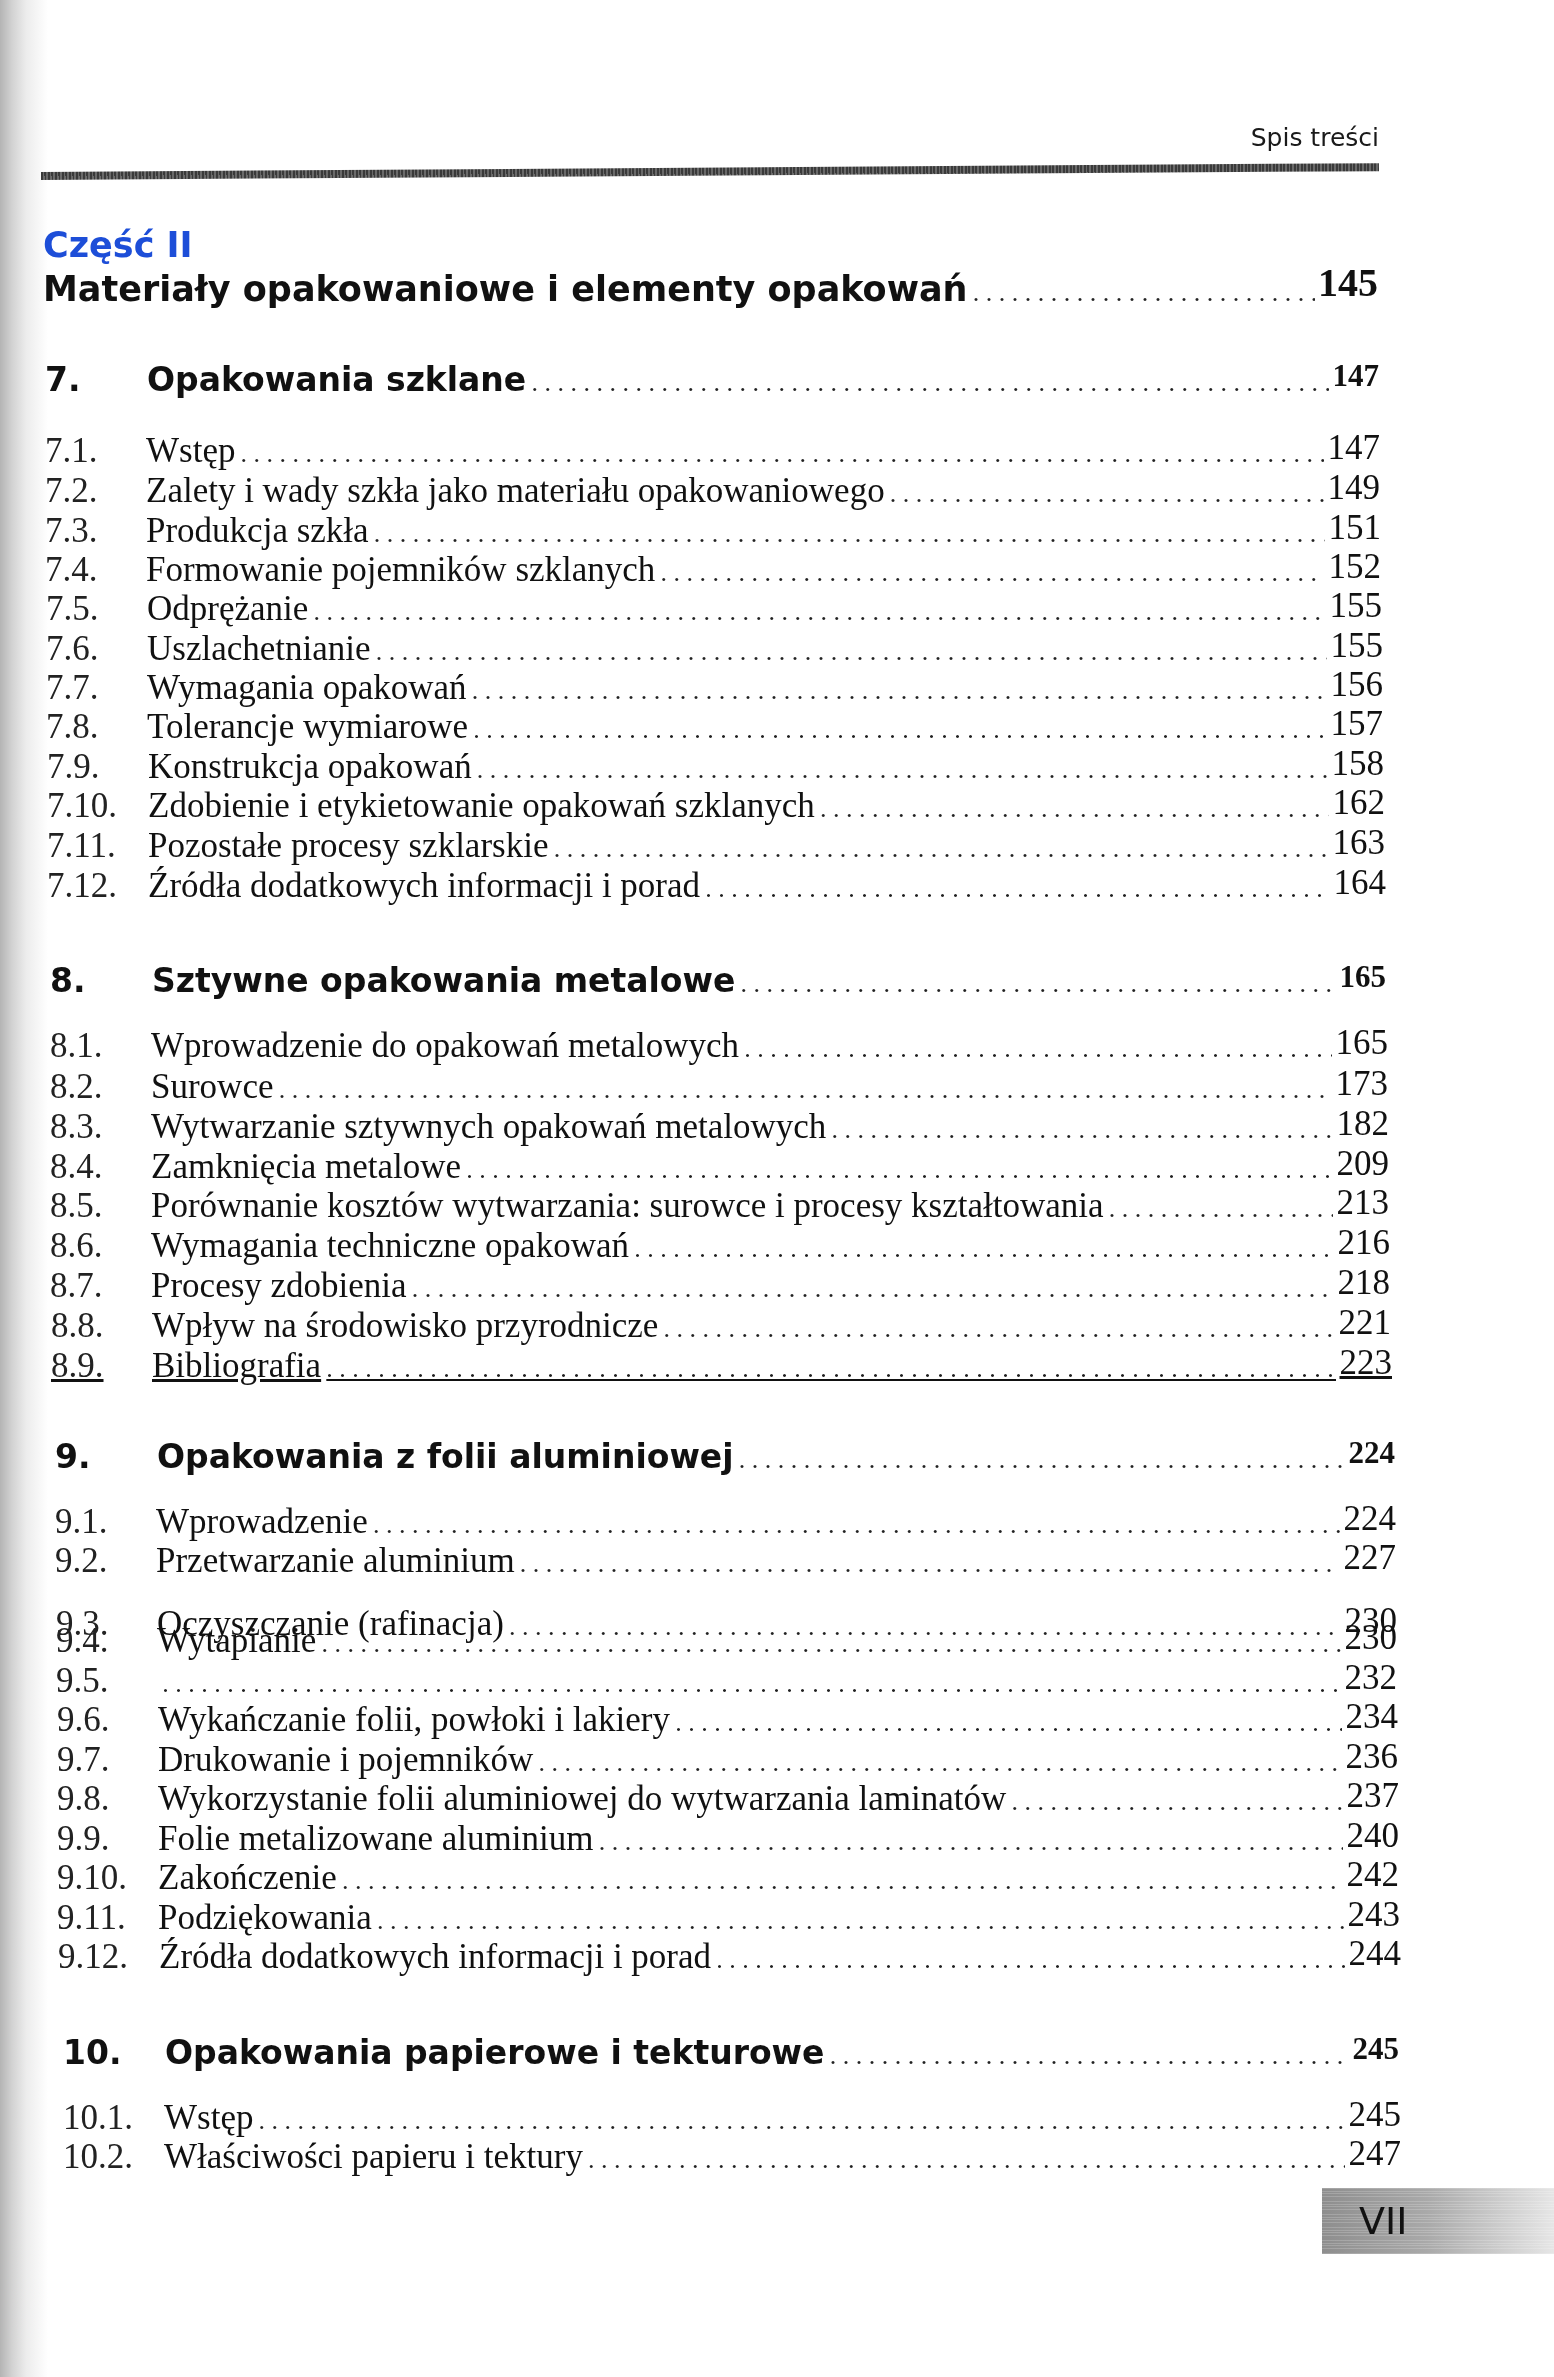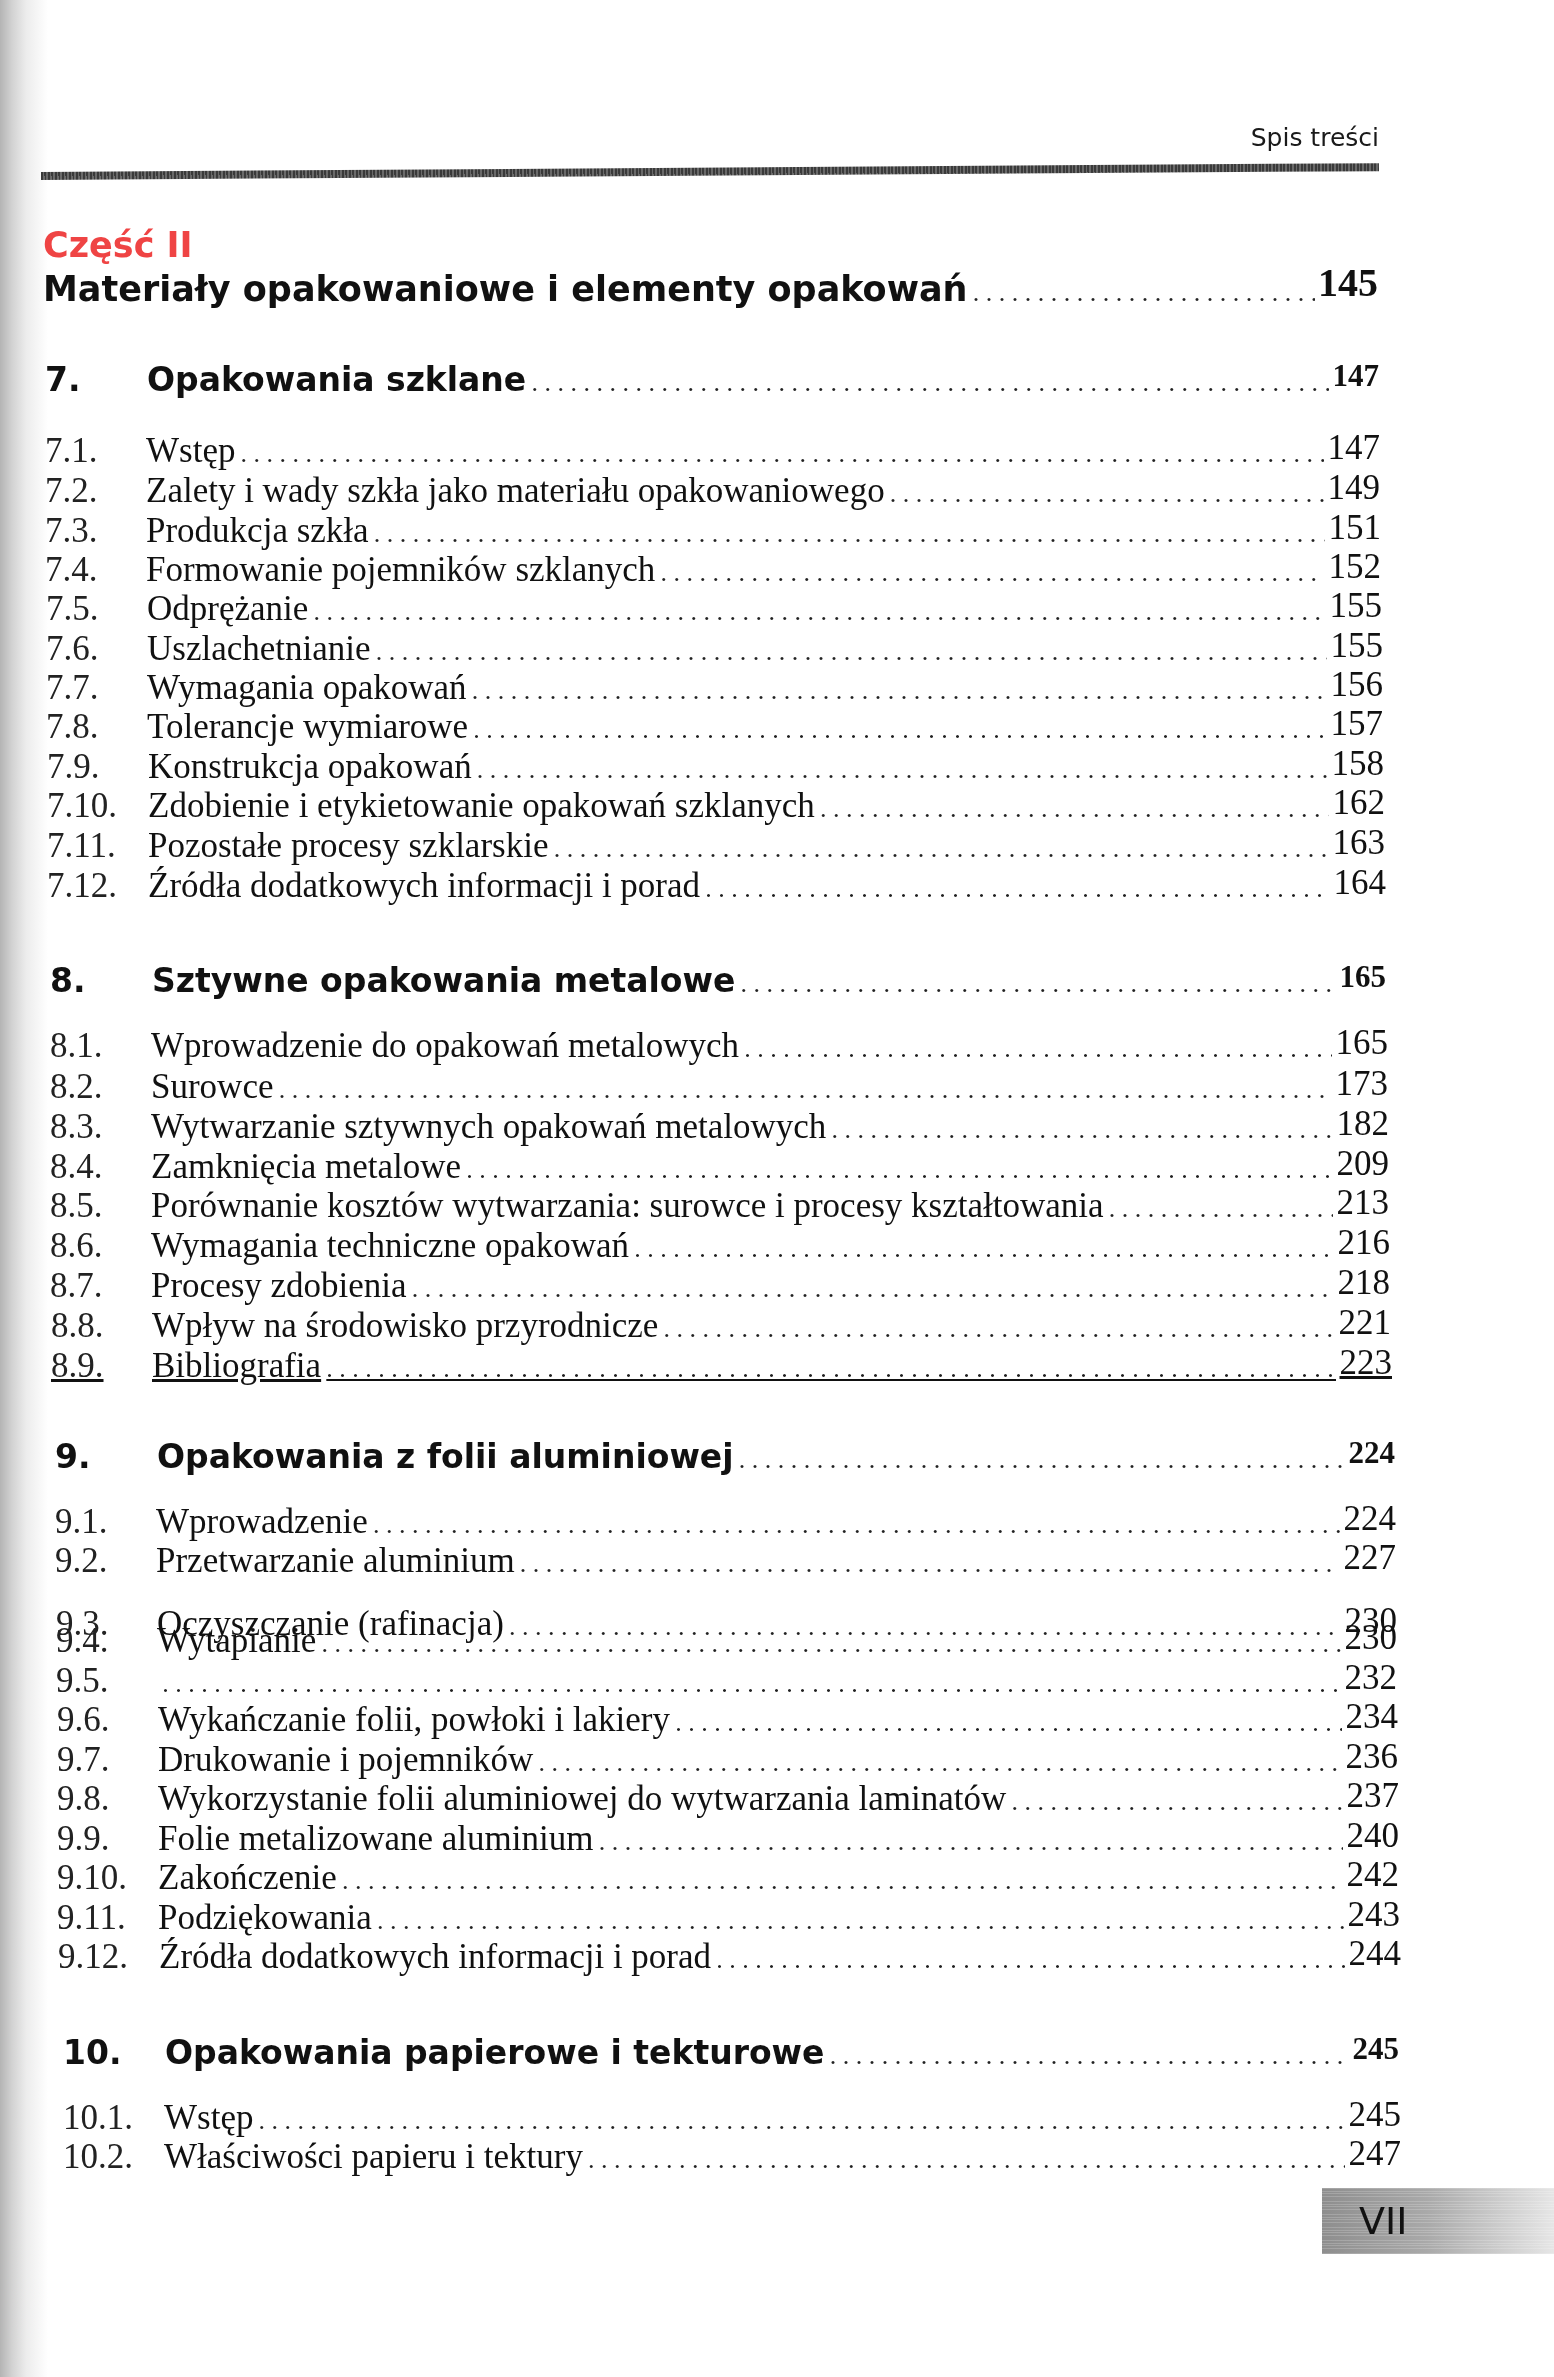--- a/index.html
+++ b/index.html
@@ -16,21 +16,21 @@
     font-family: "DejaVu Sans", sans-serif; font-size: 25px; line-height: 35px;
     color: #1a1a1a; letter-spacing: 0px;
   }
   .rule {
     position: absolute; left: 41px; top: 172px; width: 1338px; height: 7.8px;
     background: repeating-linear-gradient(90deg, #3a3a3a 0 1.7px, #6a6a6a 1.7px 3.5px);
     transform: rotate(-0.38deg); transform-origin: left center;
   }
   .part-label, .part-title {
     position: absolute; left: 43px;
-    font-family: "DejaVu Sans", sans-serif; font-weight: bold; color: #ef4444;
+    font-family: "DejaVu Sans", sans-serif; font-weight: bold; color: #1d4ed8;
     white-space: nowrap;
   }
   .part-label { top: 224px; font-size: 35px; line-height: 42px; }
   .toc-row {
     position: absolute; display: flex; align-items: baseline; white-space: nowrap;
   }
   .toc-row .num { flex: 0 0 auto; }
   .toc-row .title { flex: 0 0 auto; }
   .toc-row .leader {
     flex: 1 1 auto; overflow: hidden; margin: 0 3.5px 0 5.2px;

